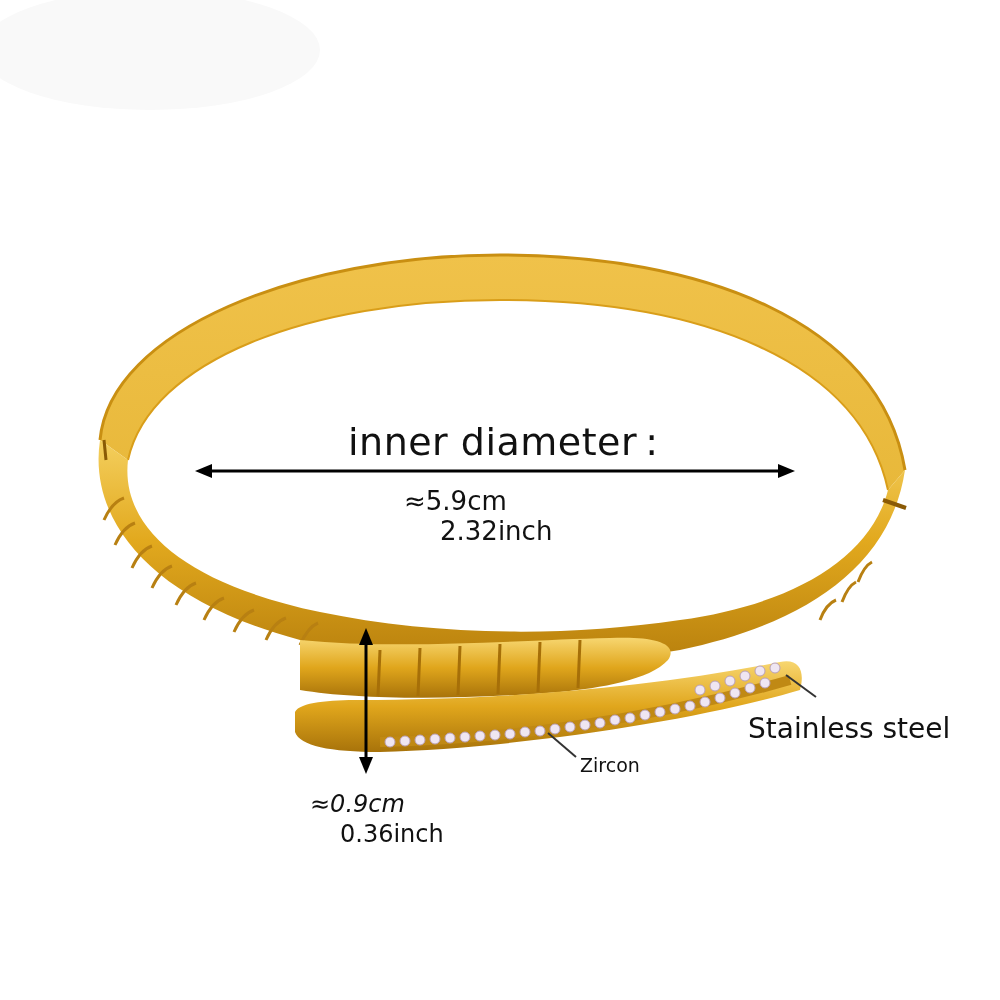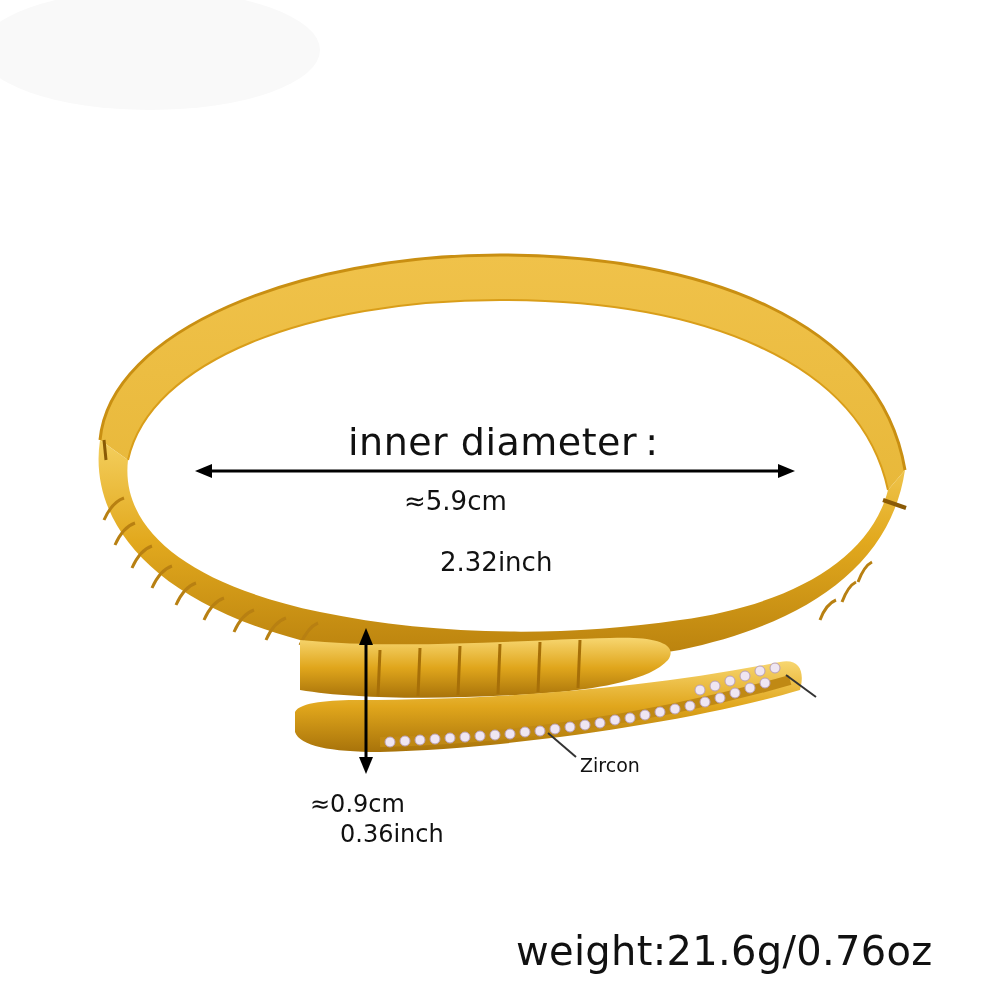--- a/index.html
+++ b/index.html
@@ -3,22 +3,22 @@
 <meta charset="utf-8">
 <style>
   html, body { margin:0; padding:0; }
   body { width:1000px; height:1000px; background:#ffffff; position:relative; overflow:hidden;
          font-family: "DejaVu Sans", "Liberation Sans", sans-serif; color:#111; }
   .stage { position:absolute; left:0; top:0; width:1000px; height:804px; }
   svg.art { position:absolute; left:0; top:0; }
   .label { position:absolute; white-space:nowrap; color:#111; }
   .title { left:348px; top:420px; font-size:38px; letter-spacing:0.5px; }
   .dim-cm { left:404px; top:486px; font-size:26px; }
-  .dim-in { left:440px; top:516px; font-size:26px;margin-top:31px; }
-  .w-cm { left:310px; top:790px; font-size:24px; }
+  .dim-in { left:440px; top:516px; font-size:26px; }
+  .w-cm { left:310px; top:790px; font-size:24px;font-style:italic; }
   .w-in { left:340px; top:820px; font-size:24px; }
   .zircon { left:580px; top:754px; font-size:19px; }
   .steel { left:748px; top:712px; font-size:28px; }
   .weight { left:516px; top:928px; font-size:40px; letter-spacing:0.3px; }
 </style>
 </head>
 <body>
 
 <div class="stage">
   <svg class="art" width="1000" height="1000" viewBox="0 0 1000 1000">
@@ -142,14 +142,14 @@
     <line x1="548" y1="733" x2="576" y2="757" stroke="#333" stroke-width="2"></line>
     <line x1="786" y1="675" x2="816" y2="697" stroke="#333" stroke-width="2"></line>
   </svg>
 
   <div class="label title">inner diameter :</div>
   <div class="label dim-cm">≈5.9cm</div>
   <div class="label dim-in">2.32inch</div>
   <div class="label w-cm">≈0.9cm</div>
   <div class="label w-in">0.36inch</div>
   <div class="label zircon">Zircon</div>
-  <div class="label weight">weight:21.6g/0.76oz</div>
+  <div class="label steel">Stainless steel</div>
 </div>
 
 </body></html>

